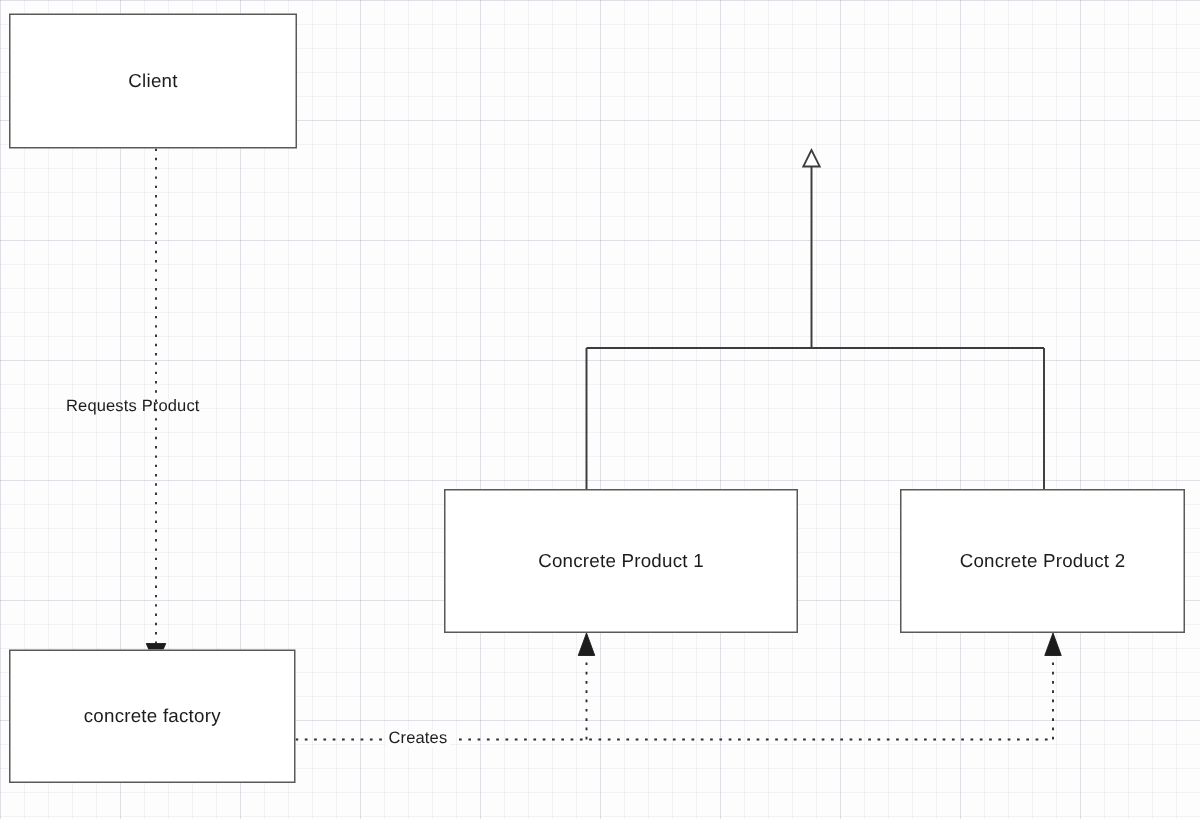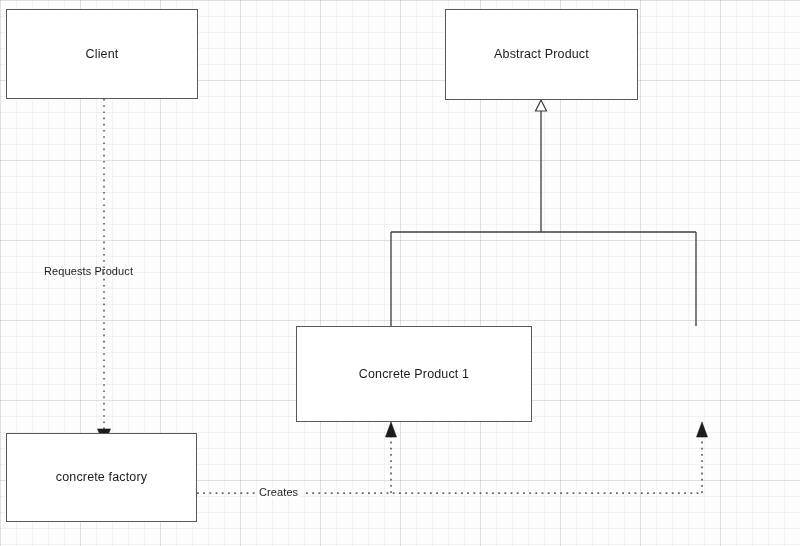--- a/index.html
+++ b/index.html
@@ -106,28 +106,28 @@
 
       <path d="M 702 493 L 702 434" stroke="#2b2b2b" stroke-width="1.25" fill="none" stroke-dasharray="1.8 4.4" stroke-linecap="butt"></path>
       <path d="M 702 422 L 696.5 437 L 707.5 437 Z" fill="#1c1c1c" stroke="#1c1c1c" stroke-width="0.6"></path>
     </g>
   </svg>
 
   <div class="node" style="left:6px; top:9px; width:192px; height:90px;">
     <span>Client</span>
   </div>
 
-  <div class="node" style="left:445px; top:9px; width:193px; height:91px;">
-    <span>Abstract Product</span>
-  </div>
 
   <div class="node" style="left:296px; top:326px; width:236px; height:96px;">
     <span>Concrete Product 1</span>
   </div>
 
+  <div class="node" style="left:600px; top:326px; width:190px; height:96px;">
+    <span>Concrete Product 2</span>
+  </div>
 
   <div class="node" style="left:6px; top:433px; width:191px; height:89px;">
     <span>concrete factory</span>
   </div>
 
   <div class="edge-label" style="left:44px; top:266px;">Requests Product</div>
 
   <div class="edge-label on-line" style="left:257px; top:487px;text-align:right;">Creates</div>
 
 </div>

